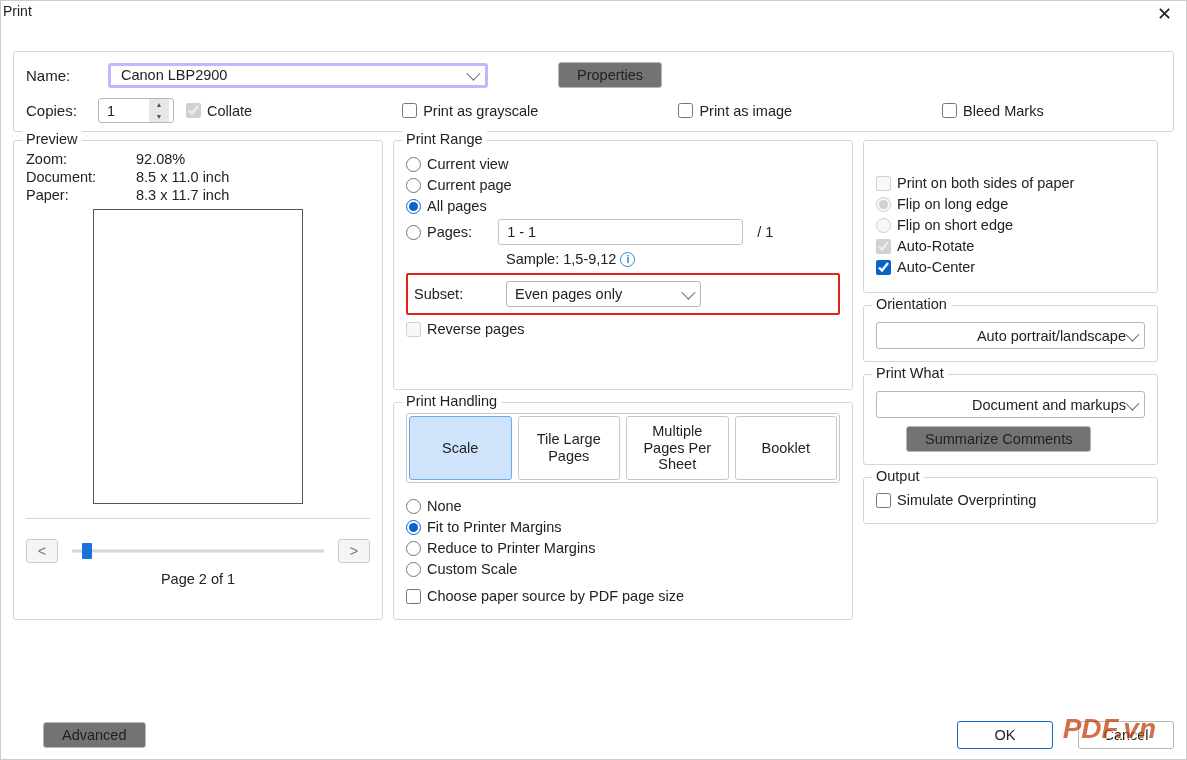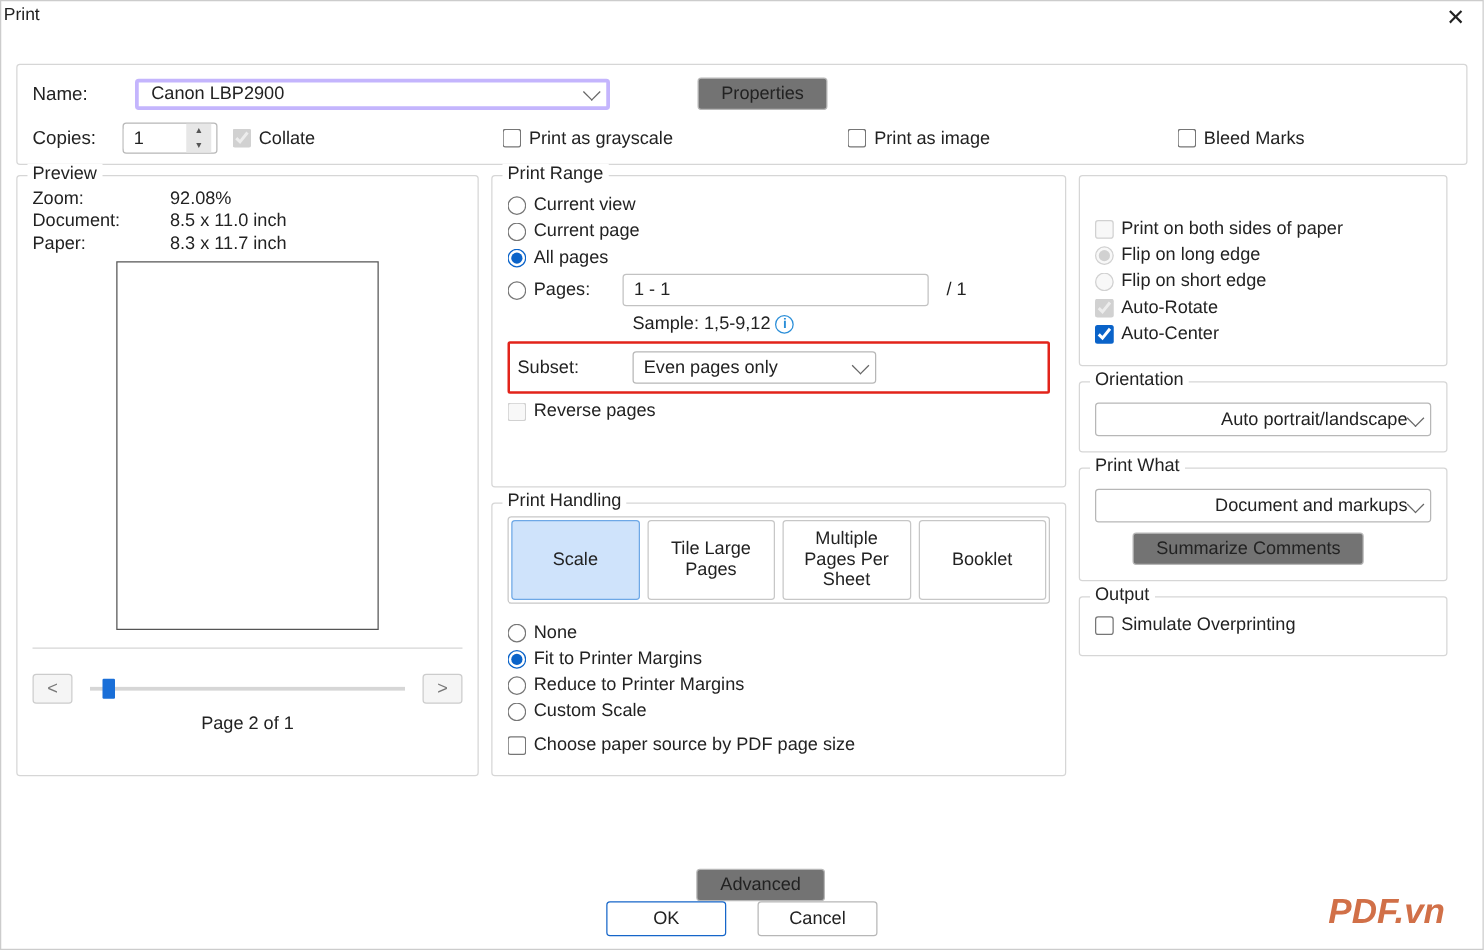--- a/index.html
+++ b/index.html
@@ -45,21 +45,21 @@
 .info-icon { display:inline-flex; width:15px; height:15px; border:1.5px solid #2a8ed8; border-radius:50%; color:#2a8ed8; font-size:11px; font-weight:bold; align-items:center; justify-content:center;}
 .subset-box { border: 2.5px solid #e2231a; border-radius: 2px; display: flex; align-items: center; padding: 6px 6px; gap: 12px; margin: 2px 0 6px 0; }
 .subset-select { border: 1px solid #b7b7b7; border-radius: 3px; height: 26px; width: 195px; display: flex; align-items: center; justify-content: space-between; padding: 0 8px; }
 .disabled { color: #9b9b9b; }
 .disabled input { accent-color: #c8c8c8; }
 .tabs { display: flex; gap: 6px; border: 1px solid #c7c7c7; border-radius: 3px; padding: 2px; }
 .tab { flex: 1; text-align: center; padding: 6px 4px; border: 1px solid #c7c7c7; border-radius: 3px; background: #fff; cursor: pointer; line-height: 1.15; display:flex; align-items:center; justify-content:center;}
 .tab.active { background: #cfe3fb; border-color: #6ea8e6; }
 .right-box label, .right-box .chk { margin: 5px 0; display:flex;}
 .orient-select, .what-select { border:1px solid #b7b7b7; border-radius:3px; height:27px; display:flex; align-items:center; justify-content:flex-end; padding:0 8px; width:100%; margin-top:6px;}
-.footer { position: absolute; bottom: 10px; left: 12px; right: 12px; display: flex; justify-content: space-between; align-items: center; flex-direction: column; }
+.footer { position: absolute; bottom: 10px; left: 12px; right: 12px; display: flex; justify-content: space-between; align-items: center; }
 .footer .right { display: flex; gap: 25px; align-items:center;}
 .ok-btn { border:1.5px solid #1666c9; background:#fff; border-radius:3px; width:96px; height:28px; cursor:pointer;}
 .cancel-btn { border:1px solid #b7b7b7; background:#fff; border-radius:3px; width:96px; height:28px; cursor:pointer;}
 .watermark { position:absolute; right:30px; bottom:14px; font-size:28px; font-weight:800; font-style:italic; color:#c2410c; opacity:0.75; pointer-events:none; text-shadow:1px 1px 0 #fff;}
 input[type=checkbox].blue { accent-color:#0a63c9; }
 input[type=checkbox].grey { accent-color:#b5b5b5; }
 .range-fieldset { min-height: 250px; }
 .indent { margin-left: 20px; }
 </style>
 </head>

